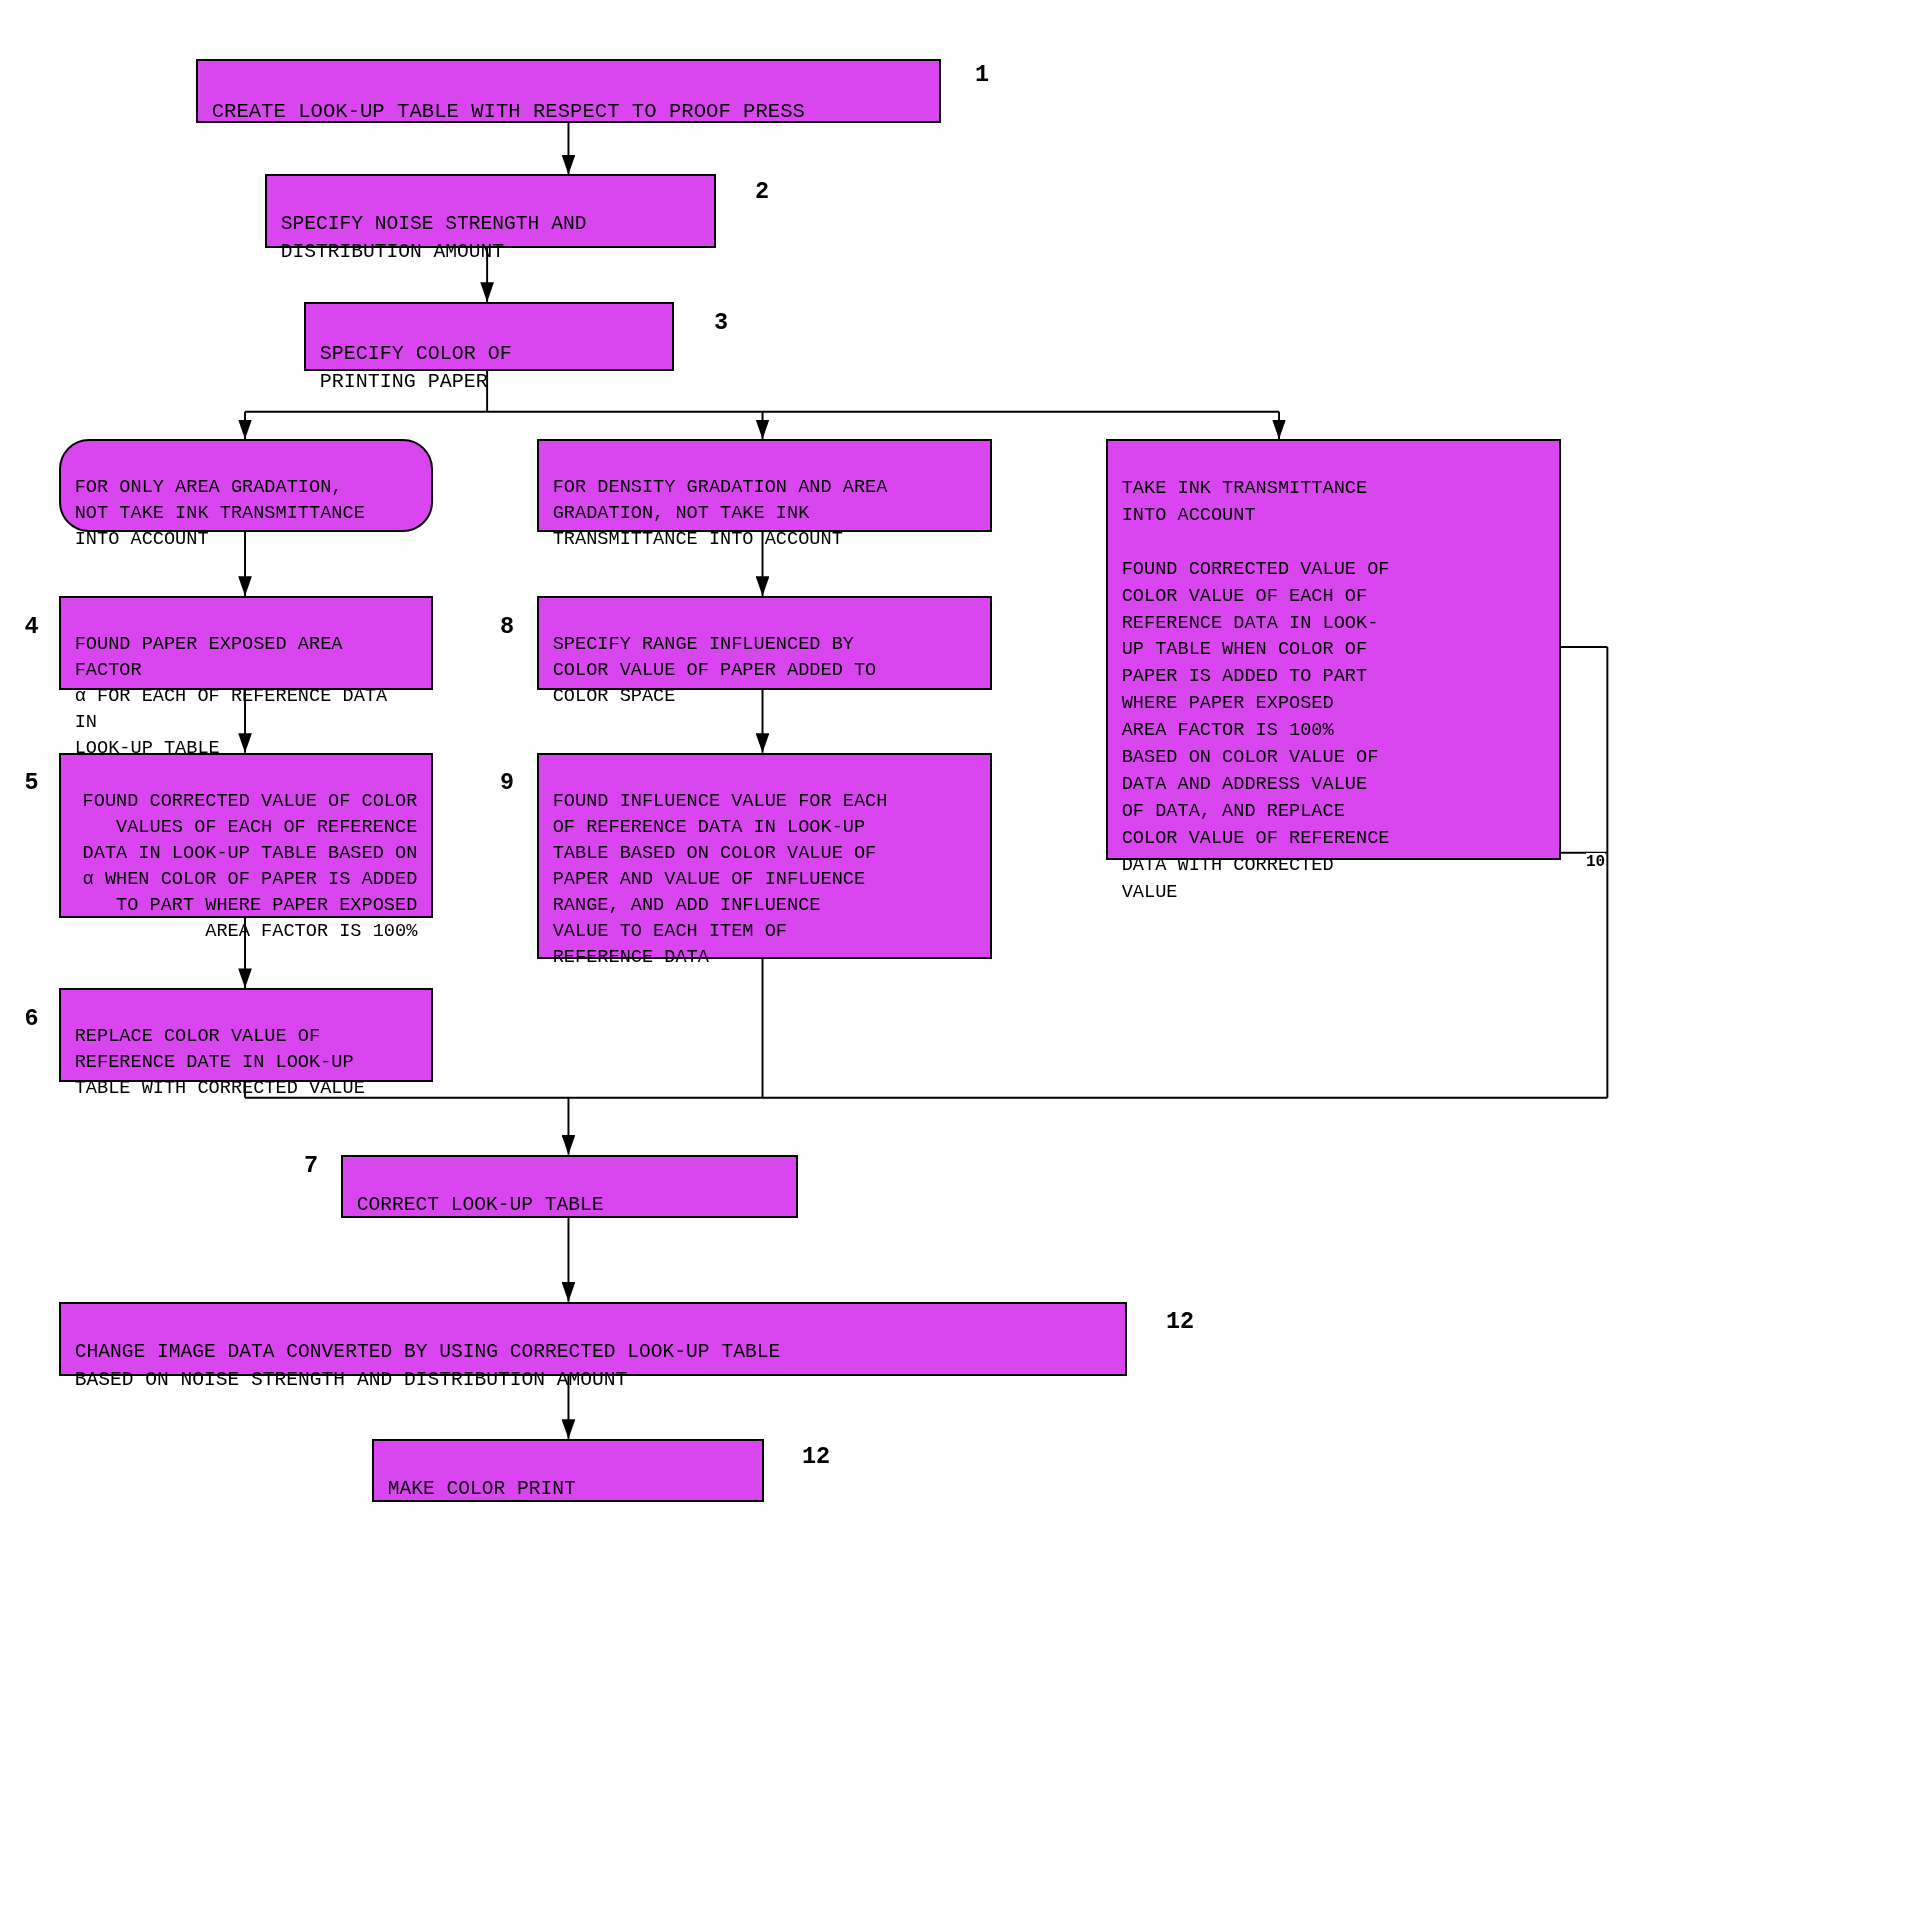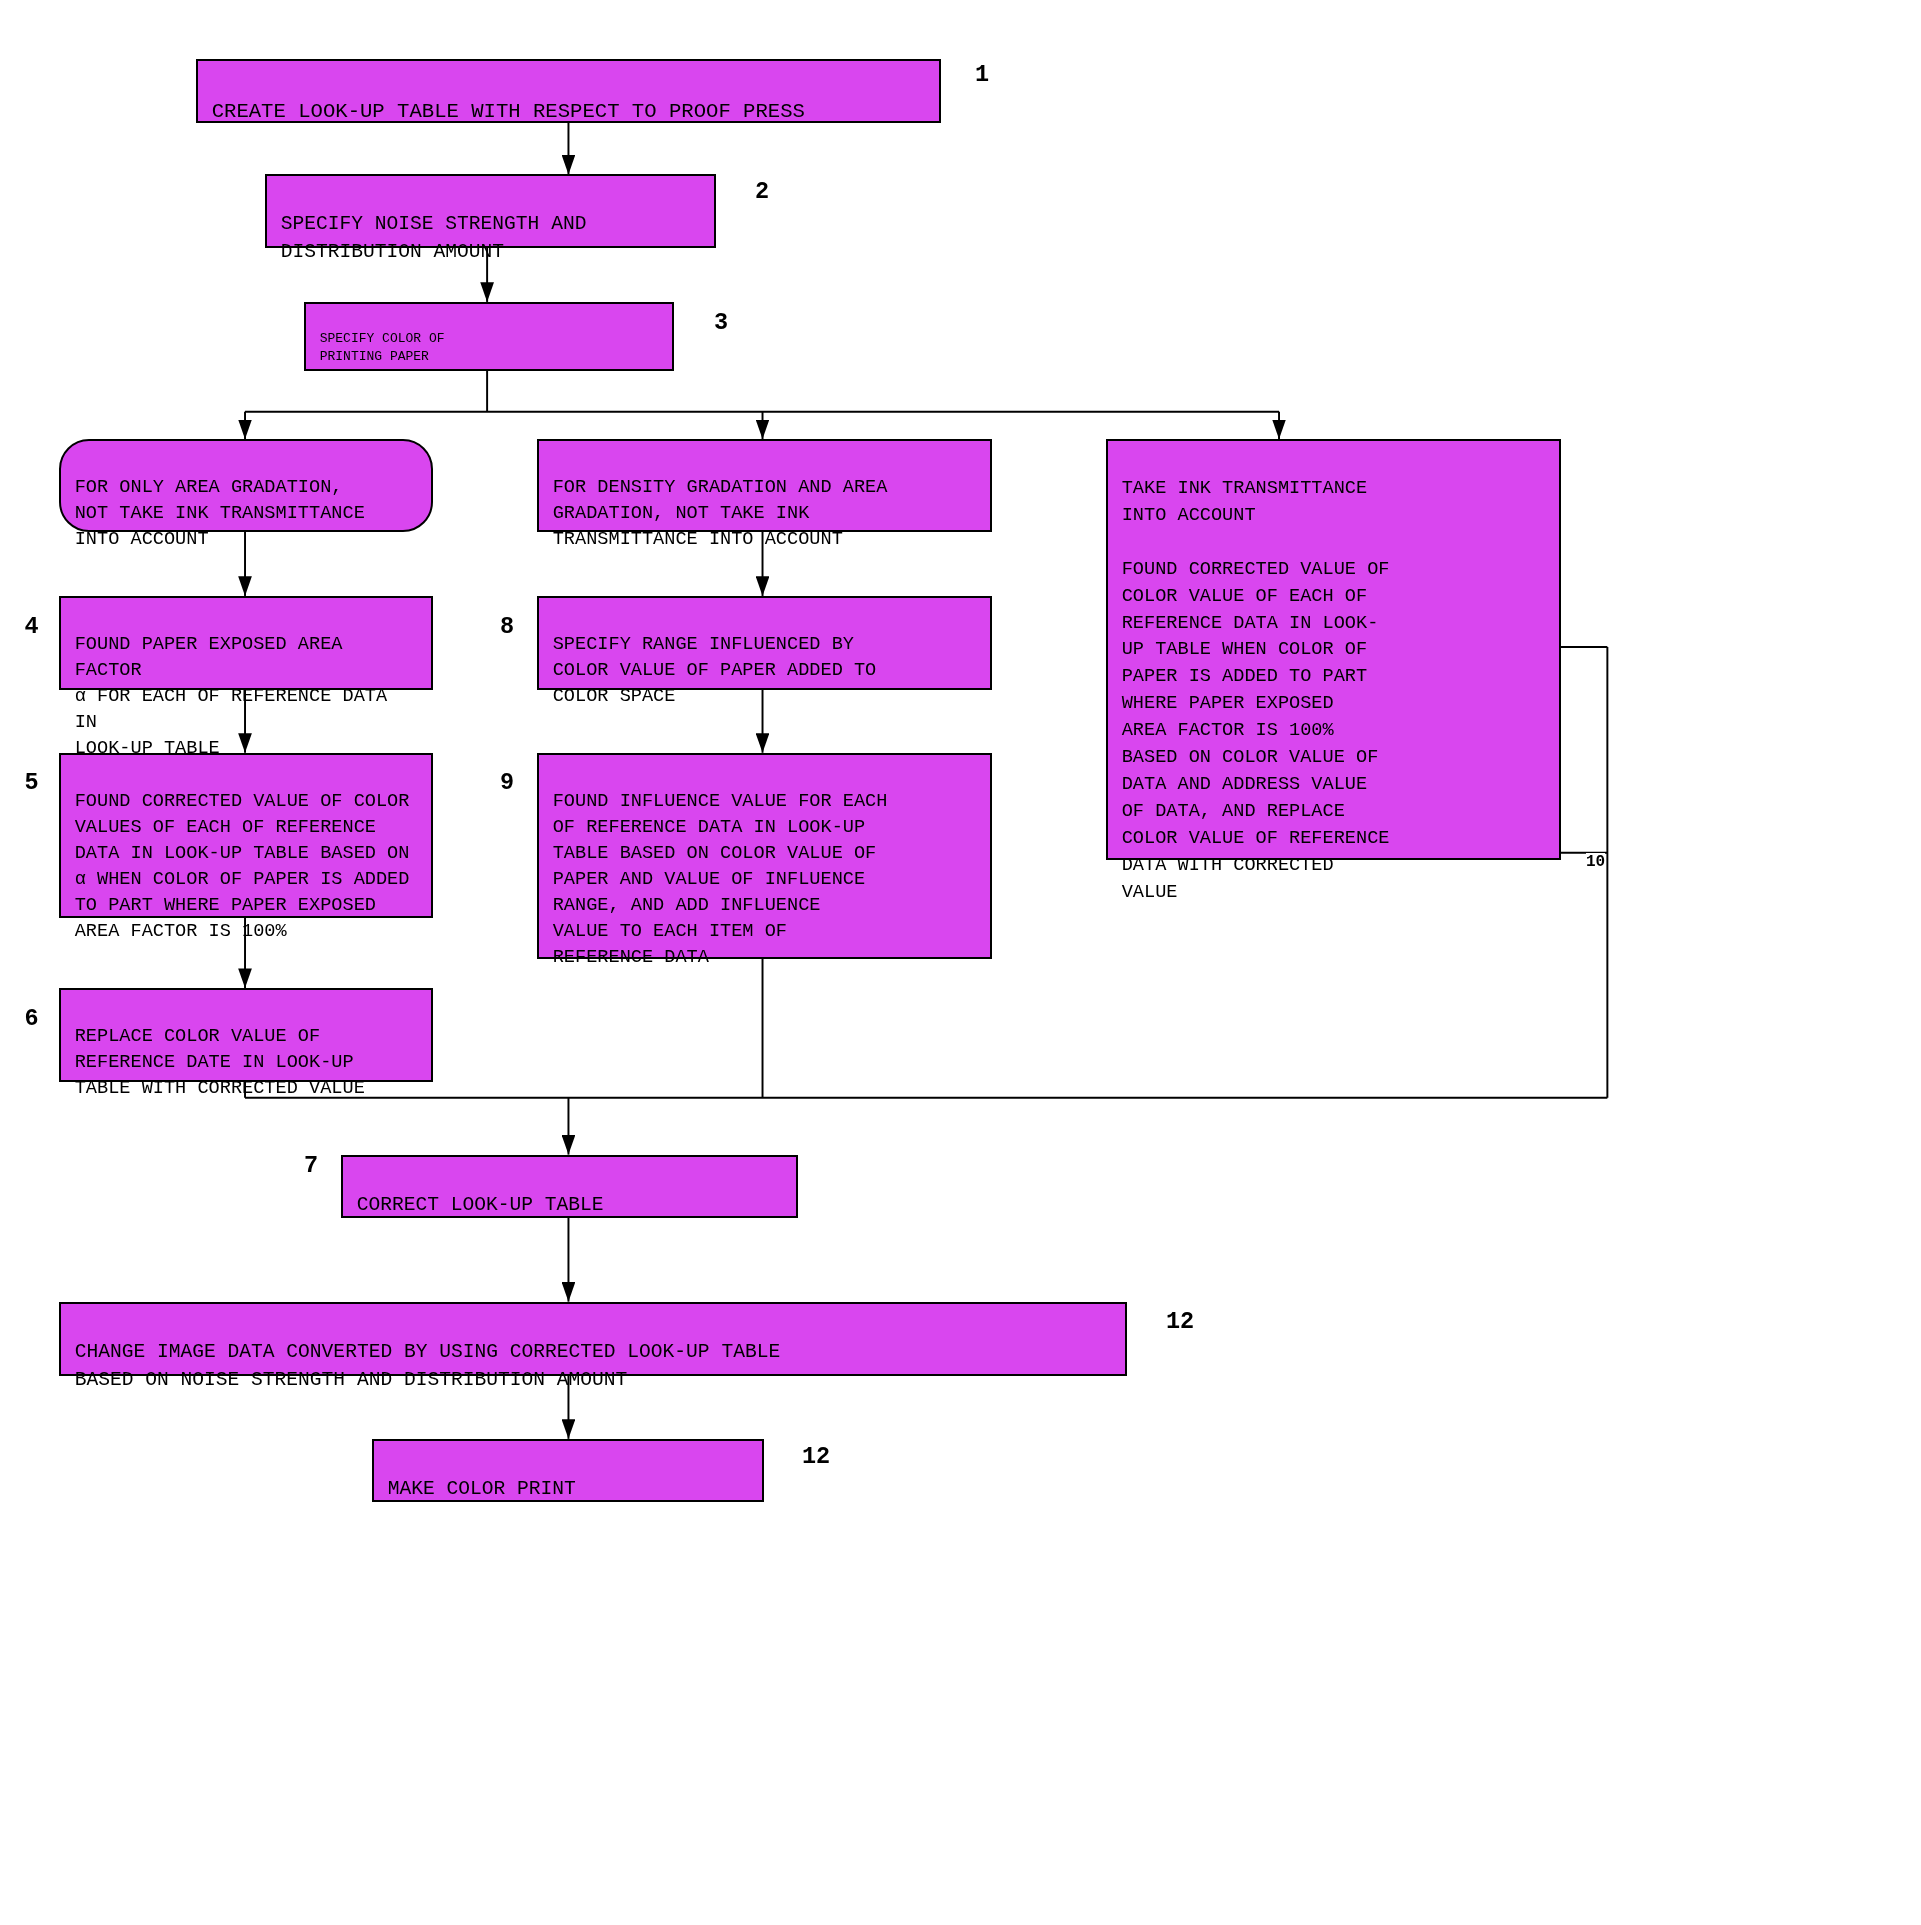--- a/index.html
+++ b/index.html
@@ -95,21 +95,21 @@
     <span>CREATE LOOK-UP TABLE WITH RESPECT TO PROOF PRESS</span>
   </div>
   <span class="label" style="top:61px; left:975px; font-size:23.5px;">1</span>
 
   <div class="box" style="top:174px; left:265px; width:451px; height:74px; font-size:19.6px;">
     <span>SPECIFY NOISE STRENGTH AND
 DISTRIBUTION AMOUNT</span>
   </div>
   <span class="label" style="top:178px; left:755px; font-size:23.5px;">2</span>
 
-  <div class="box" style="top:302px; left:304px; width:370px; height:69px; font-size:13px;">
+  <div class="box" style="top:302px; left:304px; width:370px; height:69px; font-size:20px;">
     <span>SPECIFY COLOR OF
 PRINTING PAPER</span>
   </div>
   <span class="label" style="top:309px; left:714px; font-size:23.5px;">3</span>
 
   <div class="box" style="top:439px; left:59px; width:374px; height:93px; font-size:18.6px;border-radius:30px;">
     <span>FOR ONLY AREA GRADATION,
 NOT TAKE INK TRANSMITTANCE
 INTO ACCOUNT</span>
   </div>
@@ -147,21 +147,21 @@
 AREA FACTOR IS 100%
 BASED ON COLOR VALUE OF
 DATA AND ADDRESS VALUE
 OF DATA, AND REPLACE
 COLOR VALUE OF REFERENCE
 DATA WITH CORRECTED
 VALUE</span>
   </div>
   <span class="label" style="top:853px; left:1586px; font-size:16px;">10</span>
 
-  <div class="box" style="top:753px; left:59px; width:374px; height:165px; font-size:18.6px;">
+  <div class="box" style="top:753px; left:59px; width:374px; height:165px; font-size:18.6px;text-align:right;">
     <span>FOUND CORRECTED VALUE OF COLOR
 VALUES OF EACH OF REFERENCE
 DATA IN LOOK-UP TABLE BASED ON
 α WHEN COLOR OF PAPER IS ADDED
 TO PART WHERE PAPER EXPOSED
 AREA FACTOR IS 100%</span>
   </div>
   <span class="label" style="top:769px; left:24.5px; font-size:23.5px;">5</span>
 
   <div class="box" style="top:753px; left:537px; width:455px; height:206px; font-size:18.6px;">

